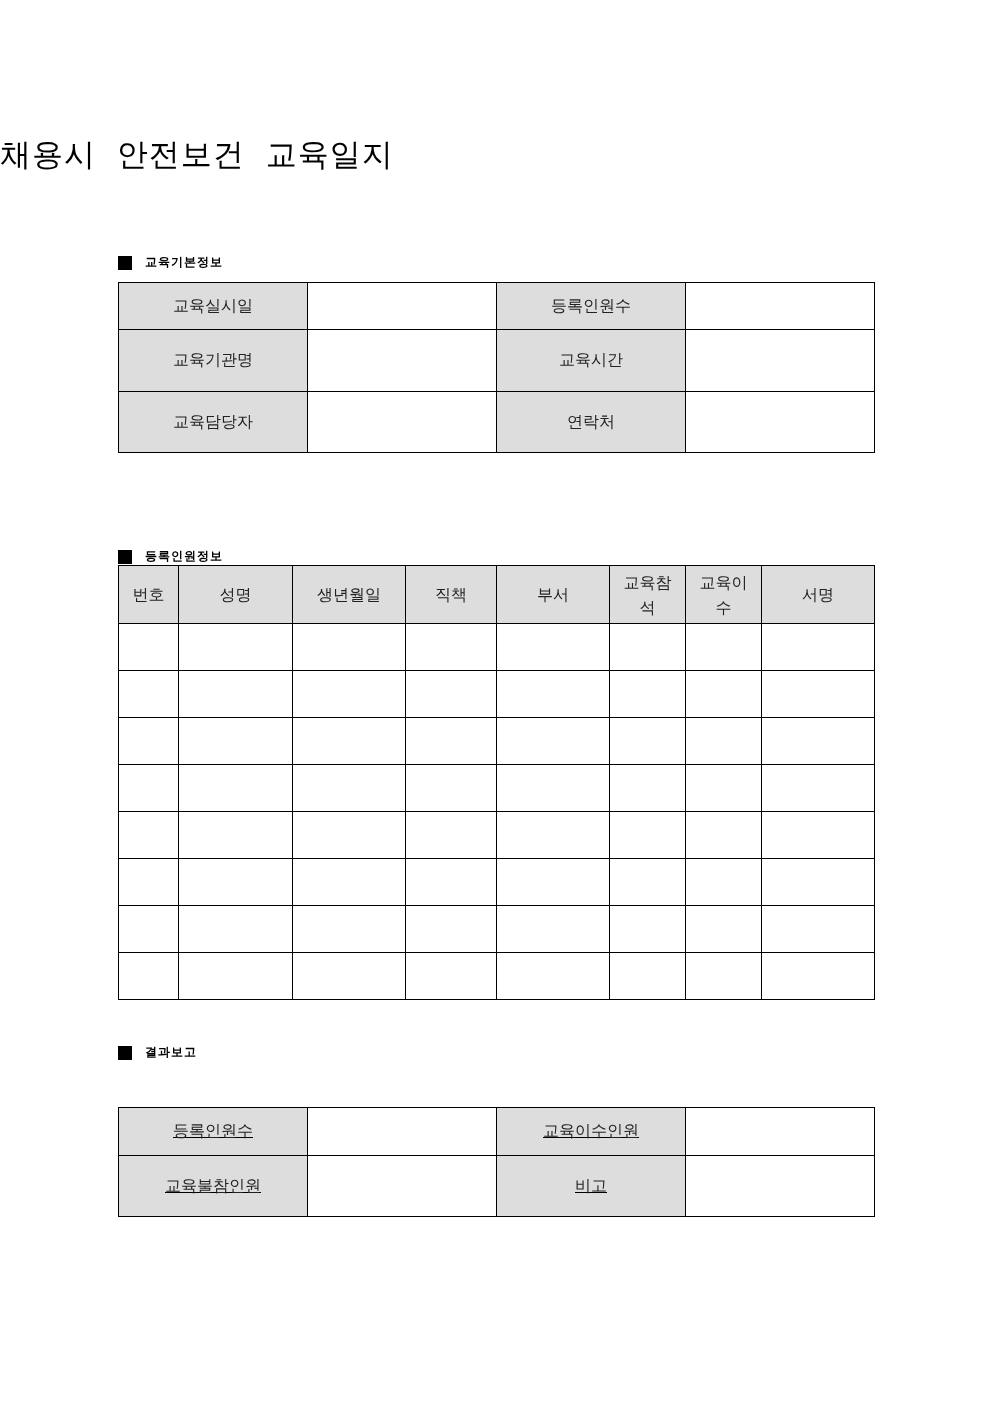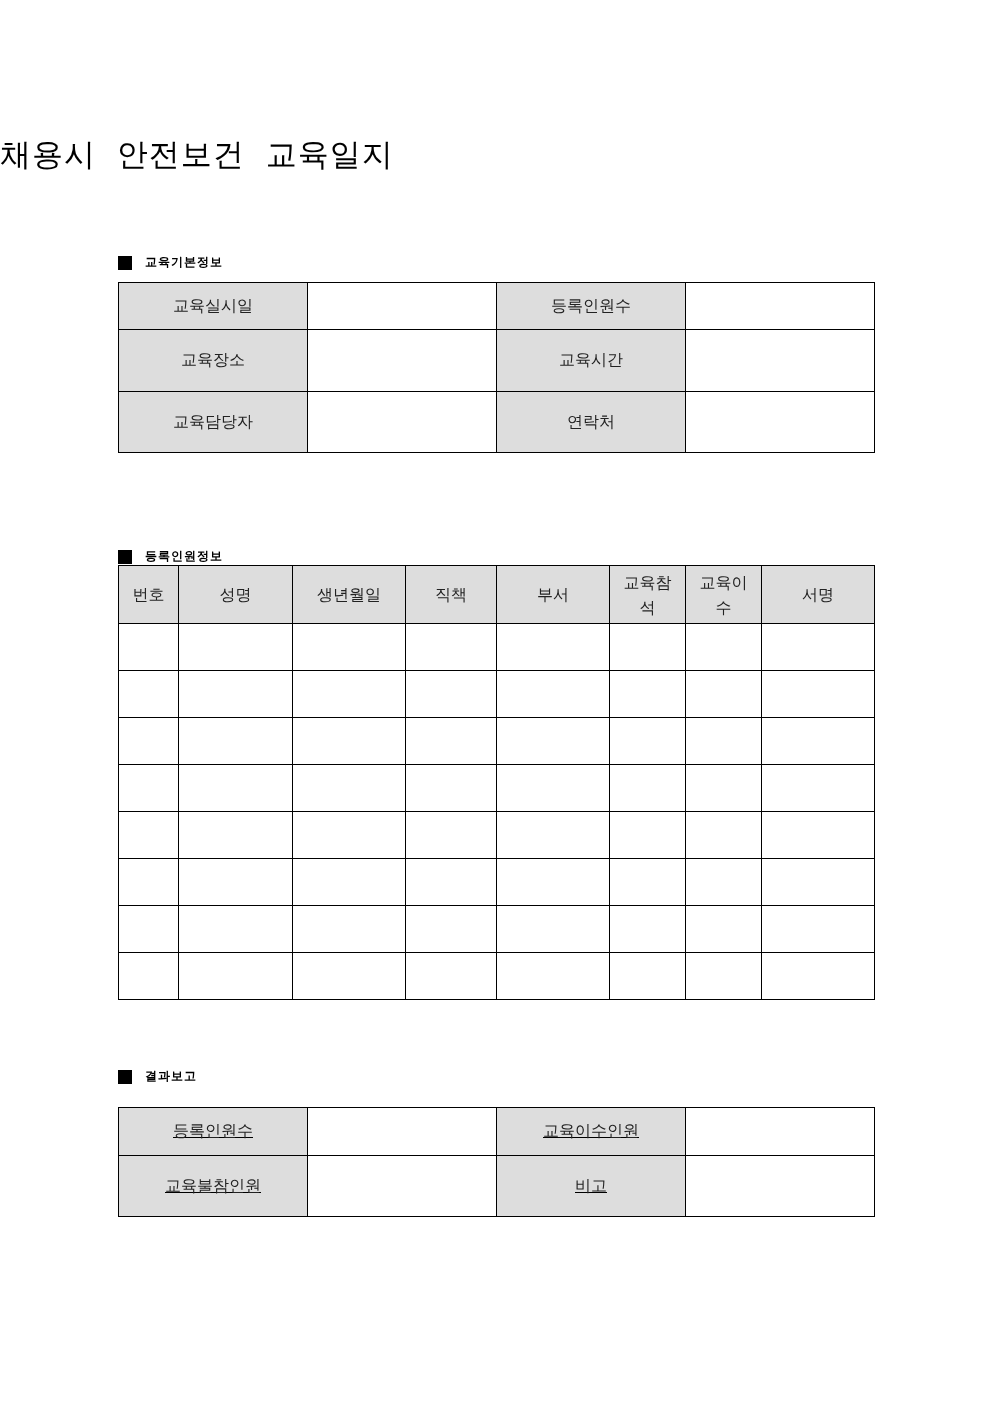--- a/index.html
+++ b/index.html
@@ -91,21 +91,21 @@
       <col style="width:189px">
   </colgroup>
   <tbody>
       <tr style="height:47px;">
     <td class="label">교육실시일</td>
     <td class="value"></td>
     <td class="label">등록인원수</td>
     <td class="value"></td>
   </tr>
   <tr style="height:62px;">
-    <td class="label">교육장소</td>
+    <td class="label">교육기관명</td>
     <td class="value"></td>
     <td class="label">교육시간</td>
     <td class="value"></td>
   </tr>
   <tr style="height:61px;">
     <td class="label">교육담당자</td>
     <td class="value"></td>
     <td class="label">연락처</td>
     <td class="value"></td>
   </tr>
@@ -215,21 +215,21 @@
     <td></td>
     <td></td>
     <td></td>
     <td></td>
     <td></td>
     <td></td>
   </tr>
 </tbody>
   </table>
 
-<div class="section-heading" style="top:1068px;">
+<div class="section-heading" style="top:1044px;">
   <span class="square"></span>
   <span>결과보고</span>
 </div>
 
 <table class="grid" style="top:1107px; width:756px;text-decoration:underline;">
   <colgroup>
     <col style="width:189px">
       <col style="width:189px">
       <col style="width:189px">
       <col style="width:189px">

